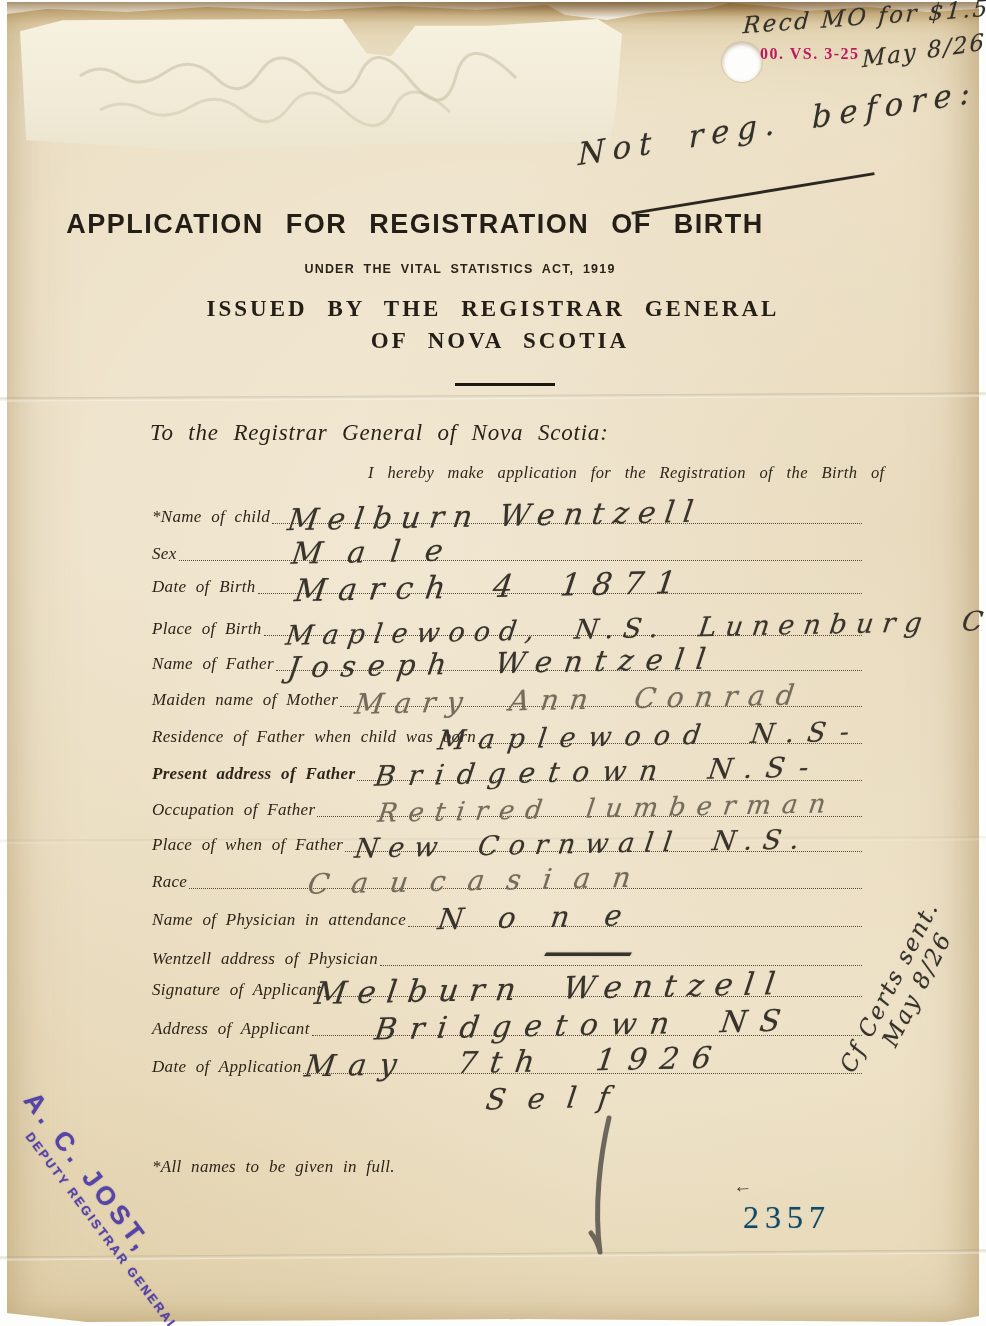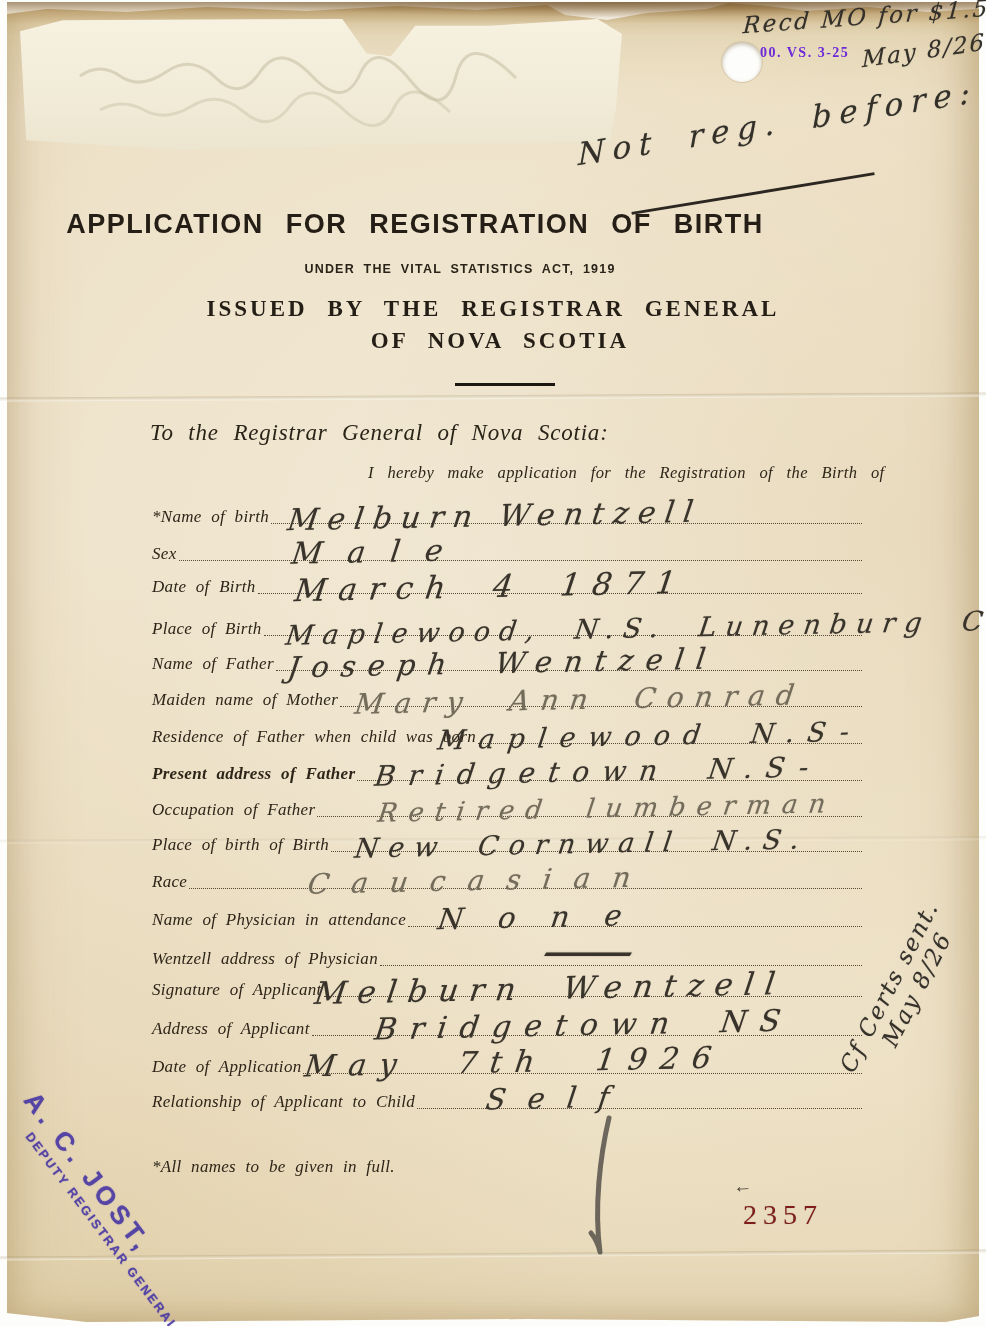--- a/index.html
+++ b/index.html
@@ -42,32 +42,32 @@
     letter-spacing:.4px;word-spacing:9px;color:#2e2619;}
   .row{position:absolute;left:152px;width:710px;height:24px;display:flex;align-items:flex-end;}
   .lbl{font-style:italic;font-size:17px;letter-spacing:.3px;word-spacing:5px;color:#2e2519;white-space:nowrap;}
   .dots{flex:1;border-bottom:1.5px dotted rgba(72,56,34,.9);margin-bottom:3px;margin-left:2px;}
   .hw{position:absolute;font-family:"DejaVu Serif", serif;font-style:italic;white-space:nowrap;
     transform:rotate(-1.2deg) skewX(-9deg);text-shadow:0 0 1px rgba(60,50,38,.35);}
   .ink{color:#38332b;}
   .pencil{color:#746c5b;text-shadow:0 0 1px rgba(110,100,84,.4);}
   .footnote{position:absolute;left:152px;top:1157px;font-style:italic;font-size:17px;
     letter-spacing:.3px;word-spacing:5px;color:#2e2519;}
-  .docnum{position:absolute;left:743px;top:1199px;font-size:28px;letter-spacing:6px;
-    color:#7f1d1d;text-shadow:0 0 1px rgba(111,104,54,.5);}
+  .docnum{position:absolute;left:743px;top:1199px;font-size:32px;letter-spacing:6px;
+    color:#0c4a6e;text-shadow:0 0 1px rgba(111,104,54,.5);}
   .arrow{position:absolute;left:733px;top:1175px;font-size:19px;color:#443e34;transform:rotate(-4deg);}
   .stamp{position:absolute;left:42px;top:1086px;transform:rotate(53deg);transform-origin:0 0;
     color:#4a39a4;font-family:"Liberation Sans", sans-serif;font-weight:bold;opacity:.92;
     text-shadow:0 0 1.2px rgba(74,57,164,.8);}
   .stamp-big{font-size:26px;letter-spacing:5px;white-space:nowrap;}
   .stamp-small{font-size:12.5px;letter-spacing:2.2px;margin-left:30px;margin-top:2px;white-space:nowrap;}
   .note{position:absolute;font-family:"DejaVu Serif", serif;font-style:italic;color:#33302a;
     white-space:nowrap;transform-origin:0 0;text-shadow:0 0 1px rgba(50,45,38,.4);}
-  .formcode{position:absolute;left:760px;top:45px;font-size:14px;font-weight:bold;
-    letter-spacing:1.5px;color:#6d28d9;}
+  .formcode{position:absolute;left:760px;top:45px;font-size:16px;font-weight:bold;
+    letter-spacing:1.5px;color:#be185d;}
   .certnote{position:absolute;left:795px;top:948px;width:230px;transform:rotate(-63deg);
     font-family:"DejaVu Serif", serif;font-style:italic;color:#35312b;
     text-shadow:0 0 1px rgba(50,45,38,.4);}
   .certnote div{font-size:23px;letter-spacing:2px;white-space:nowrap;}
   .underline-mark{position:absolute;left:630px;top:192px;width:246px;height:2.5px;background:#2c2721;transform:rotate(-9.3deg);}
   svg{position:absolute;}
 </style>
 </head>
 <body>
 
@@ -98,21 +98,21 @@
   <div class="title printed">APPLICATION FOR REGISTRATION OF BIRTH</div>
   <div class="subtitle">UNDER THE VITAL STATISTICS ACT, 1919</div>
   <div class="issuer" style="top:296px;">ISSUED BY THE REGISTRAR GENERAL</div>
   <div class="issuer" style="top:328px;margin-left:7px;">OF NOVA SCOTIA</div>
   <div class="rule"></div>
 
   <div class="salutation">To the Registrar General of Nova Scotia:</div>
   <div class="appline">I hereby make application for the Registration of the Birth of</div>
 
   <div class="row" style="top:503px;">
-      <span class="lbl">*Name of birth</span>
+      <span class="lbl">*Name of child</span>
       <span class="dots"></span>
     </div>
   <div class="row" style="top:540px;">
       <span class="lbl">Sex</span>
       <span class="dots"></span>
     </div>
   <div class="row" style="top:573px;">
       <span class="lbl">Date of Birth</span>
       <span class="dots"></span>
     </div>
@@ -134,21 +134,21 @@
     </div>
   <div class="row" style="top:760px;font-weight:bold;">
       <span class="lbl">Present address of Father</span>
       <span class="dots"></span>
     </div>
   <div class="row" style="top:796px;">
       <span class="lbl">Occupation of Father</span>
       <span class="dots"></span>
     </div>
   <div class="row" style="top:831px;">
-      <span class="lbl">Place of birth of Birth</span>
+      <span class="lbl">Place of when of Father</span>
       <span class="dots"></span>
     </div>
   <div class="row" style="top:868px;">
       <span class="lbl">Race</span>
       <span class="dots"></span>
     </div>
   <div class="row" style="top:906px;">
       <span class="lbl">Name of Physician in attendance</span>
       <span class="dots"></span>
     </div>
@@ -159,24 +159,20 @@
   <div class="row" style="top:976px;">
       <span class="lbl">Signature of Applicant</span>
       <span class="dots"></span>
     </div>
   <div class="row" style="top:1015px;">
       <span class="lbl">Address of Applicant</span>
       <span class="dots"></span>
     </div>
   <div class="row" style="top:1053px;">
       <span class="lbl">Date of Application</span>
-      <span class="dots"></span>
-    </div>
-  <div class="row" style="top:1088px;">
-      <span class="lbl">Relationship of Applicant to Child</span>
       <span class="dots"></span>
     </div>
 
   <div class="hw ink" style="left:288px;top:498px;font-size:30px;letter-spacing:9px;">Melburn Wentzell</div>
   <div class="hw ink" style="left:292px;top:534px;font-size:30px;letter-spacing:25px;">Male</div>
   <div class="hw ink" style="left:295px;top:568px;font-size:31px;letter-spacing:12px;word-spacing:14px;">March 4 1871</div>
   <div class="hw ink" style="left:286px;top:612px;font-size:27px;letter-spacing:9px;word-spacing:14px;">Maplewood, N.S. Lunenburg Co.</div>
   <div class="hw ink" style="left:288px;top:646px;font-size:29px;letter-spacing:12px;word-spacing:16px;">Joseph Wentzell</div>
   <div class="hw pencil" style="left:355px;top:683px;font-size:28px;letter-spacing:11px;word-spacing:16px;">Mary Ann Conrad</div>
   <div class="hw ink" style="left:438px;top:720px;font-size:27px;letter-spacing:13px;word-spacing:16px;">Maplewood N.S-</div>

